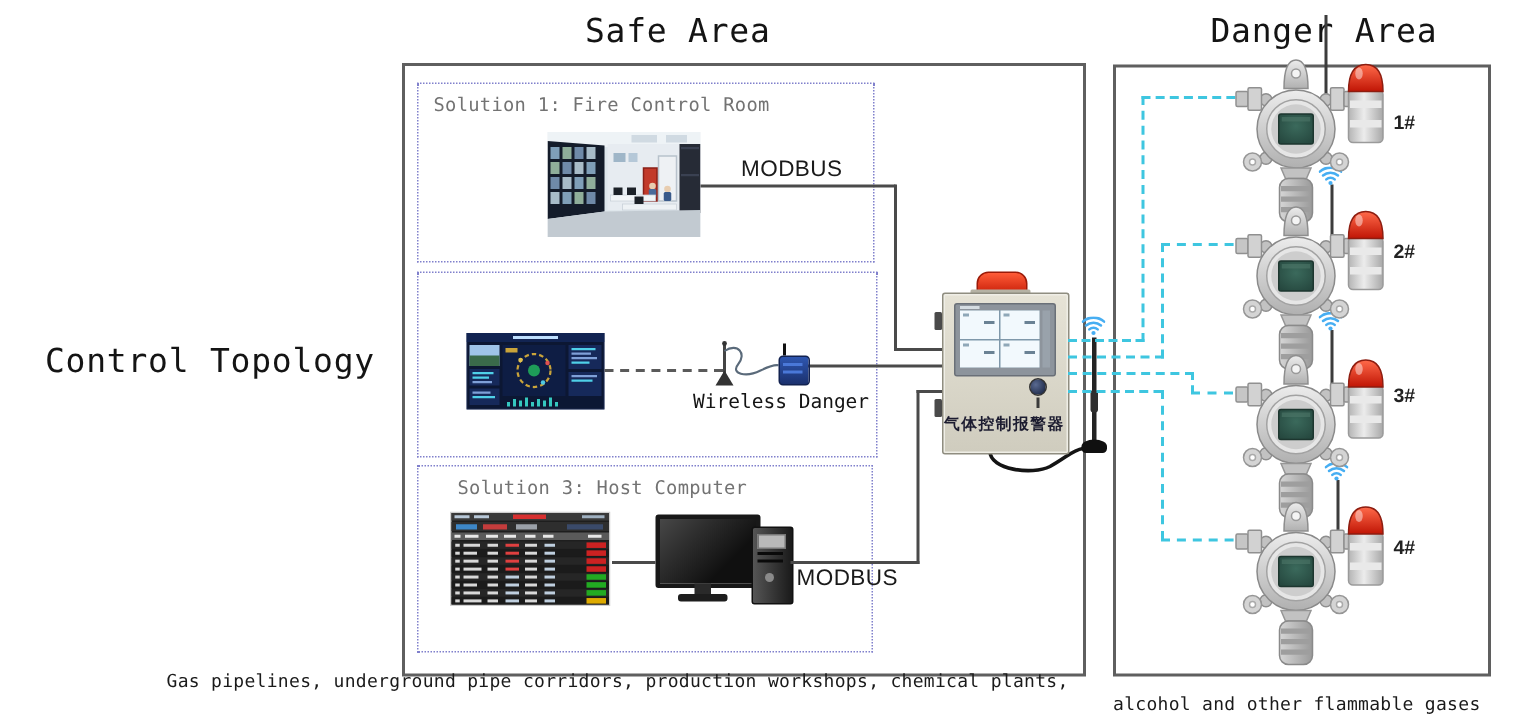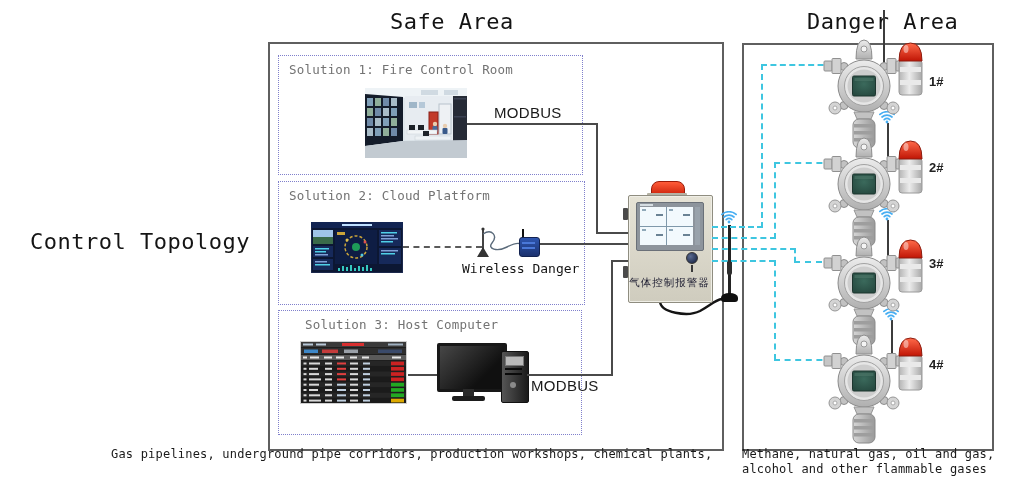--- a/index.html
+++ b/index.html
@@ -30,21 +30,21 @@
   .ctrl-brand{position:absolute;left:640px;top:204px;width:13px;height:2px;background:#d5dde2;}
   .scr{position:absolute;left:640px;top:207px;width:53px;height:38px;background:#7f98aa;
        display:grid;grid-template-columns:1fr 1fr;grid-template-rows:1fr 1fr;gap:1px;}
   .scr>div{background:#f2f9fd;position:relative;}
   .scr>div::before{content:"";position:absolute;left:2px;top:2px;width:4px;height:2px;background:#8fa8b8;}
   .scr>div::after{content:"";position:absolute;right:3px;top:7px;width:7px;height:2px;background:#6a8294;}
   .scr-strip{position:absolute;left:695px;top:207px;width:5px;height:38px;background:#99a2ab;}
   .keyhole{position:absolute;left:686px;top:252px;width:10px;height:10px;border-radius:50%;
            background:radial-gradient(circle at 35% 35%,#5a6a90,#101c3a);border:1px solid #333;}
   .keyslit{position:absolute;left:691px;top:265px;width:2px;height:7px;background:#3a3a3a;}
-  .ctrl-cn{position:absolute;left:629px;top:276px;width:81px;text-align:center;font-size:10.5px;font-weight:normal;color:#1c1c30;letter-spacing:1px;}
+  .ctrl-cn{position:absolute;left:629px;top:276px;width:81px;text-align:center;font-size:10.5px;font-weight:bold;color:#1c1c30;letter-spacing:1px;}
   .side-tab{position:absolute;width:5px;height:12px;background:#4a4a4a;border-radius:1px;}
   .mast{position:absolute;left:728px;top:225px;width:2.5px;height:70px;background:#232323;}
   .mast-bulge{position:absolute;left:727px;top:260px;width:5px;height:15px;background:#2e2e2e;border-radius:2px;}
   .mast-base{position:absolute;left:721px;top:293px;width:17px;height:9px;background:#101010;border-radius:50% 50% 3px 3px;}
   
   .module{position:absolute;left:519px;top:237px;width:19px;height:18px;border-radius:3px;
           background:linear-gradient(180deg,#2e56b0,#1b316e);border:1px solid #122250;}
   .module .s1{position:absolute;left:2px;top:4px;width:13px;height:2px;background:#4a78d8;}
   .module .s2{position:absolute;left:2px;top:9px;width:13px;height:2px;background:#4a78d8;}
   .module-ant{position:absolute;left:522px;top:229px;width:2px;height:8px;background:#101010;}
@@ -136,21 +136,20 @@
   <div class="abs title" style="left:390px;top:9px;">Safe Area</div>
   <div class="abs title" style="left:807px;top:9px;">Danger Area</div>
 
   <div class="area-box" style="left:268px;top:42px;width:452px;height:405px;"></div>
   <div class="area-box" style="left:742px;top:43px;width:248px;height:404px;"></div>
 
   <div class="sol-box" style="left:278px;top:55px;width:303px;height:118px;"></div>
   <div class="sol-box" style="left:278px;top:181px;width:305px;height:122px;"></div>
   <div class="sol-box" style="left:278px;top:310px;width:302px;height:123px;"></div>
   <div class="sol-label" style="left:289px;top:62px;">Solution 1: Fire Control Room</div>
-  <div class="sol-label" style="left:289px;top:188px;">Solution 2: Cloud Platform</div>
   <div class="sol-label" style="left:305px;top:317px;">Solution 3: Host Computer</div>
 
   <svg class="photo" style="left:365px;top:88px;" width="102" height="70" viewBox="0 0 102 70">
     <rect width="102" height="70" fill="#dfe7ec"></rect>
     <rect x="0" y="0" width="102" height="10" fill="#eef3f6"></rect>
     <rect x="56" y="2" width="17" height="5" fill="#d0dae2"></rect>
     <rect x="79" y="2" width="14" height="5" fill="#d0dae2"></rect>
     <rect x="40" y="8" width="62" height="44" fill="#e7ecf1"></rect>
     <rect x="88" y="8" width="14" height="46" fill="#262b36"></rect>
     <rect x="89" y="10" width="12" height="1.5" fill="#3a4152"></rect>
@@ -431,16 +430,15 @@
   <svg class="abs" style="left:823px;top:330px;" width="104" height="118" viewBox="0 0 104 118">
       <use href="#det-sym"></use>
     </svg>
 
   <div class="det-label" style="left:929px;top:74px;">1#</div>
   <div class="det-label" style="left:929px;top:160px;">2#</div>
   <div class="det-label" style="left:929px;top:256px;">3#</div>
   <div class="det-label" style="left:929px;top:357px;">4#</div>
 
   <div class="caption" style="left:111px;top:447px;">Gas pipelines, underground pipe corridors, production workshops, chemical plants,</div>
-  <div class="caption" style="left:742px;top:447px;">Methane, natural gas, oil and gas,</div>
   <div class="caption" style="left:742px;top:462px;">alcohol and other flammable gases</div>
 
 </div>
 
 </body></html>

